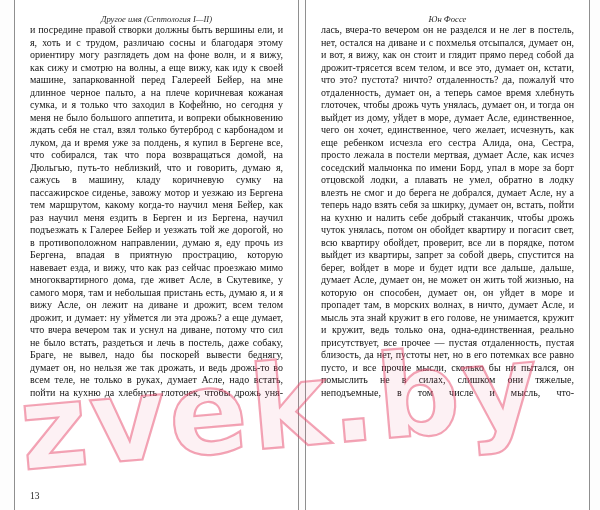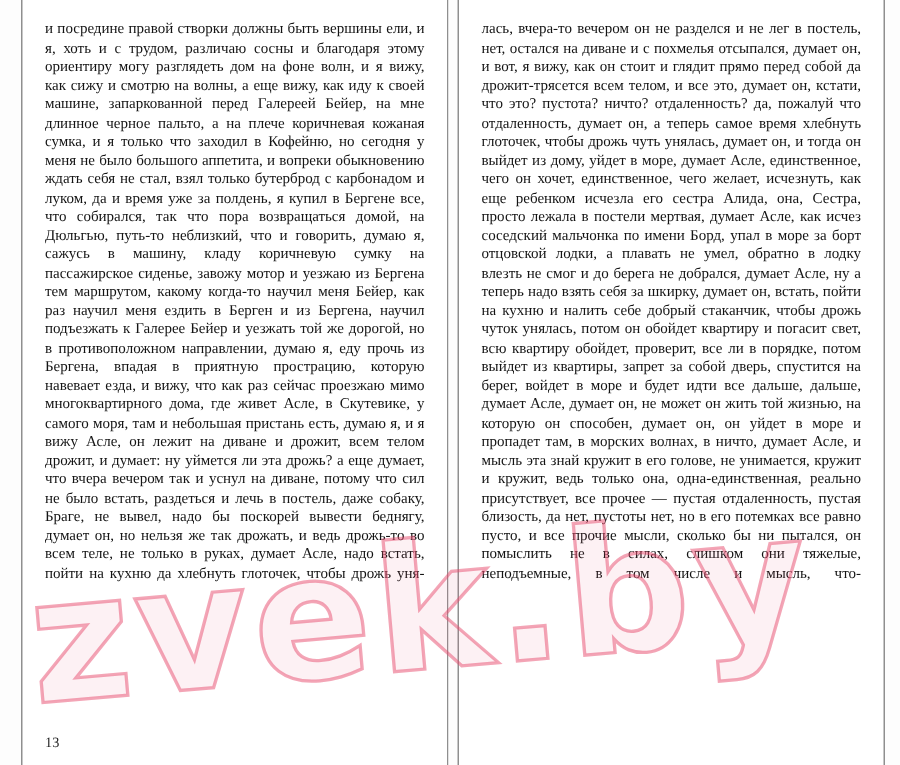--- a/index.html
+++ b/index.html
@@ -78,27 +78,29 @@
   }
 </style>
 </head>
 <body>
 
 <div class="spread">
 
   <div class="edge-strip left"></div>
 
   <div class="page">
+    <div class="running-head">Другое имя (Септология I—II)</div>
     <div class="page-body">и посредине правой створки должны быть вершины ели, и я, хоть и с трудом, различаю сосны и благодаря этому ориентиру могу разглядеть дом на фоне волн, и я вижу, как сижу и смотрю на волны, а еще вижу, как иду к своей машине, запаркованной перед Галереей Бейер, на мне длинное черное пальто, а на плече коричневая кожаная сумка, и я только что заходил в Кофейню, но сегодня у меня не было большого аппетита, и вопреки обыкновению ждать себя не стал, взял только бутерброд с карбонадом и луком, да и время уже за полдень, я купил в Бергене все, что собирался, так что пора возвращаться домой, на Дюльгью, путь-то неблизкий, что и говорить, думаю я, сажусь в машину, кладу коричневую сумку на пассажирское сиденье, завожу мотор и уезжаю из Бергена тем маршрутом, какому когда-то научил меня Бейер, как раз научил меня ездить в Берген и из Бергена, научил подъезжать к Галерее Бейер и уезжать той же дорогой, но в противоположном направлении, думаю я, еду прочь из Бергена, впадая в приятную прострацию, которую навевает езда, и вижу, что как раз сейчас проезжаю мимо многоквартирного дома, где живет Асле, в Скутевике, у самого моря, там и небольшая пристань есть, думаю я, и я вижу Асле, он лежит на диване и дрожит, всем телом дрожит, и думает: ну уймется ли эта дрожь? а еще думает, что вчера вечером так и уснул на диване, потому что сил не было встать, раздеться и лечь в постель, даже собаку, Браге, не вывел, надо бы поскорей вывести беднягу, думает он, но нельзя же так дрожать, и ведь дрожь-то во всем теле, не только в руках, думает Асле, надо встать, пойти на кухню да хлебнуть глоточек, чтобы дрожь уня-</div>
     <div class="page-number">13</div>
   </div>
 
   <div class="gutter"></div>
 
   <div class="page">
+    <div class="running-head">Юн Фоссе</div>
     <div class="page-body">лась, вчера-то вечером он не разделся и не лег в постель, нет, остался на диване и с похмелья отсыпался, думает он, и вот, я вижу, как он стоит и глядит прямо перед собой да дрожит-трясется всем телом, и все это, думает он, кстати, что это? пустота? ничто? отдаленность? да, пожалуй что отдаленность, думает он, а теперь самое время хлебнуть глоточек, чтобы дрожь чуть унялась, думает он, и тогда он выйдет из дому, уйдет в море, думает Асле, единственное, чего он хочет, единственное, чего желает, исчезнуть, как еще ребенком исчезла его сестра Алида, она, Сестра, просто лежала в постели мертвая, думает Асле, как исчез соседский мальчонка по имени Борд, упал в море за борт отцовской лодки, а плавать не умел, обратно в лодку влезть не смог и до берега не добрался, думает Асле, ну а теперь надо взять себя за шкирку, думает он, встать, пойти на кухню и налить себе добрый стаканчик, чтобы дрожь чуток унялась, потом он обойдет квартиру и погасит свет, всю квартиру обойдет, проверит, все ли в порядке, потом выйдет из квартиры, запрет за собой дверь, спустится на берег, войдет в море и будет идти все дальше, дальше, думает Асле, думает он, не может он жить той жизнью, на которую он способен, думает он, он уйдет в море и пропадет там, в морских волнах, в ничто, думает Асле, и мысль эта знай кружит в его голове, не унимается, кружит и кружит, ведь только она, одна-единственная, реально присутствует, все прочее — пустая отдаленность, пустая близость, да нет, пустоты нет, но в его потемках все равно пусто, и все прочие мысли, сколько бы ни пытался, он помыслить не в силах, слишком они тяжелые, неподъемные, в том числе и мысль, что-</div>
   </div>
 
   <div class="edge-strip right"></div>
 
   <div class="watermark" style="-webkit-text-stroke: 2.2px rgba(232, 75, 110, 0.5); color: rgba(232, 75, 110, 0.08);">zvek.by</div>
 
 </div>
 
 </body></html>

